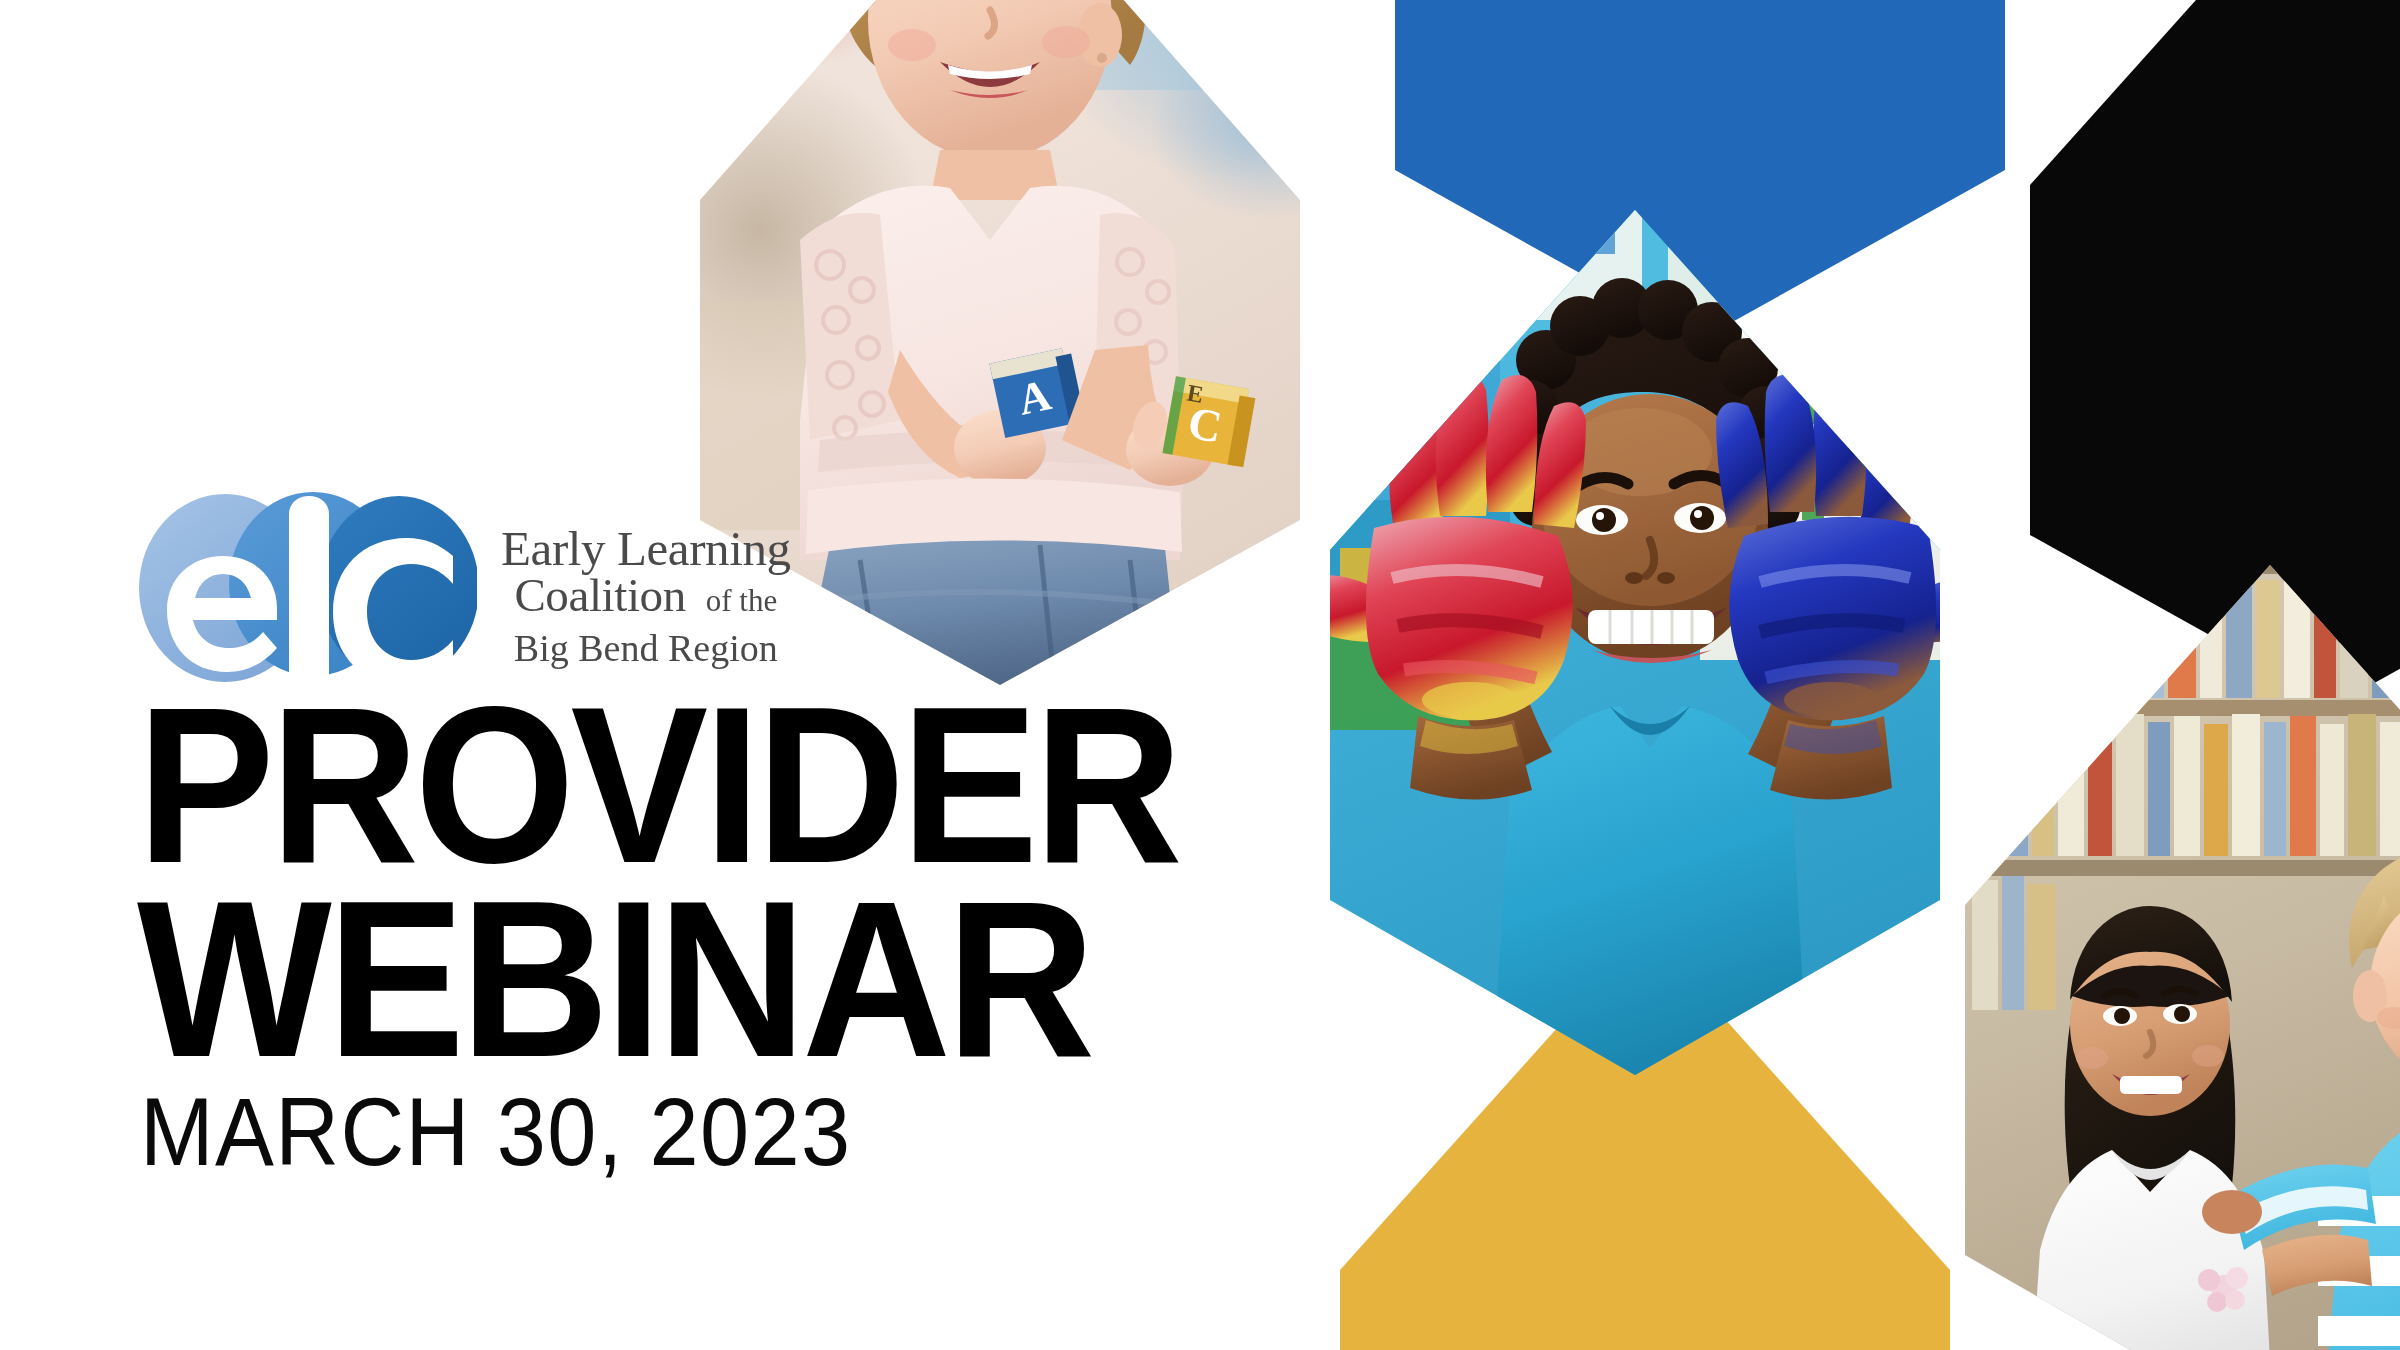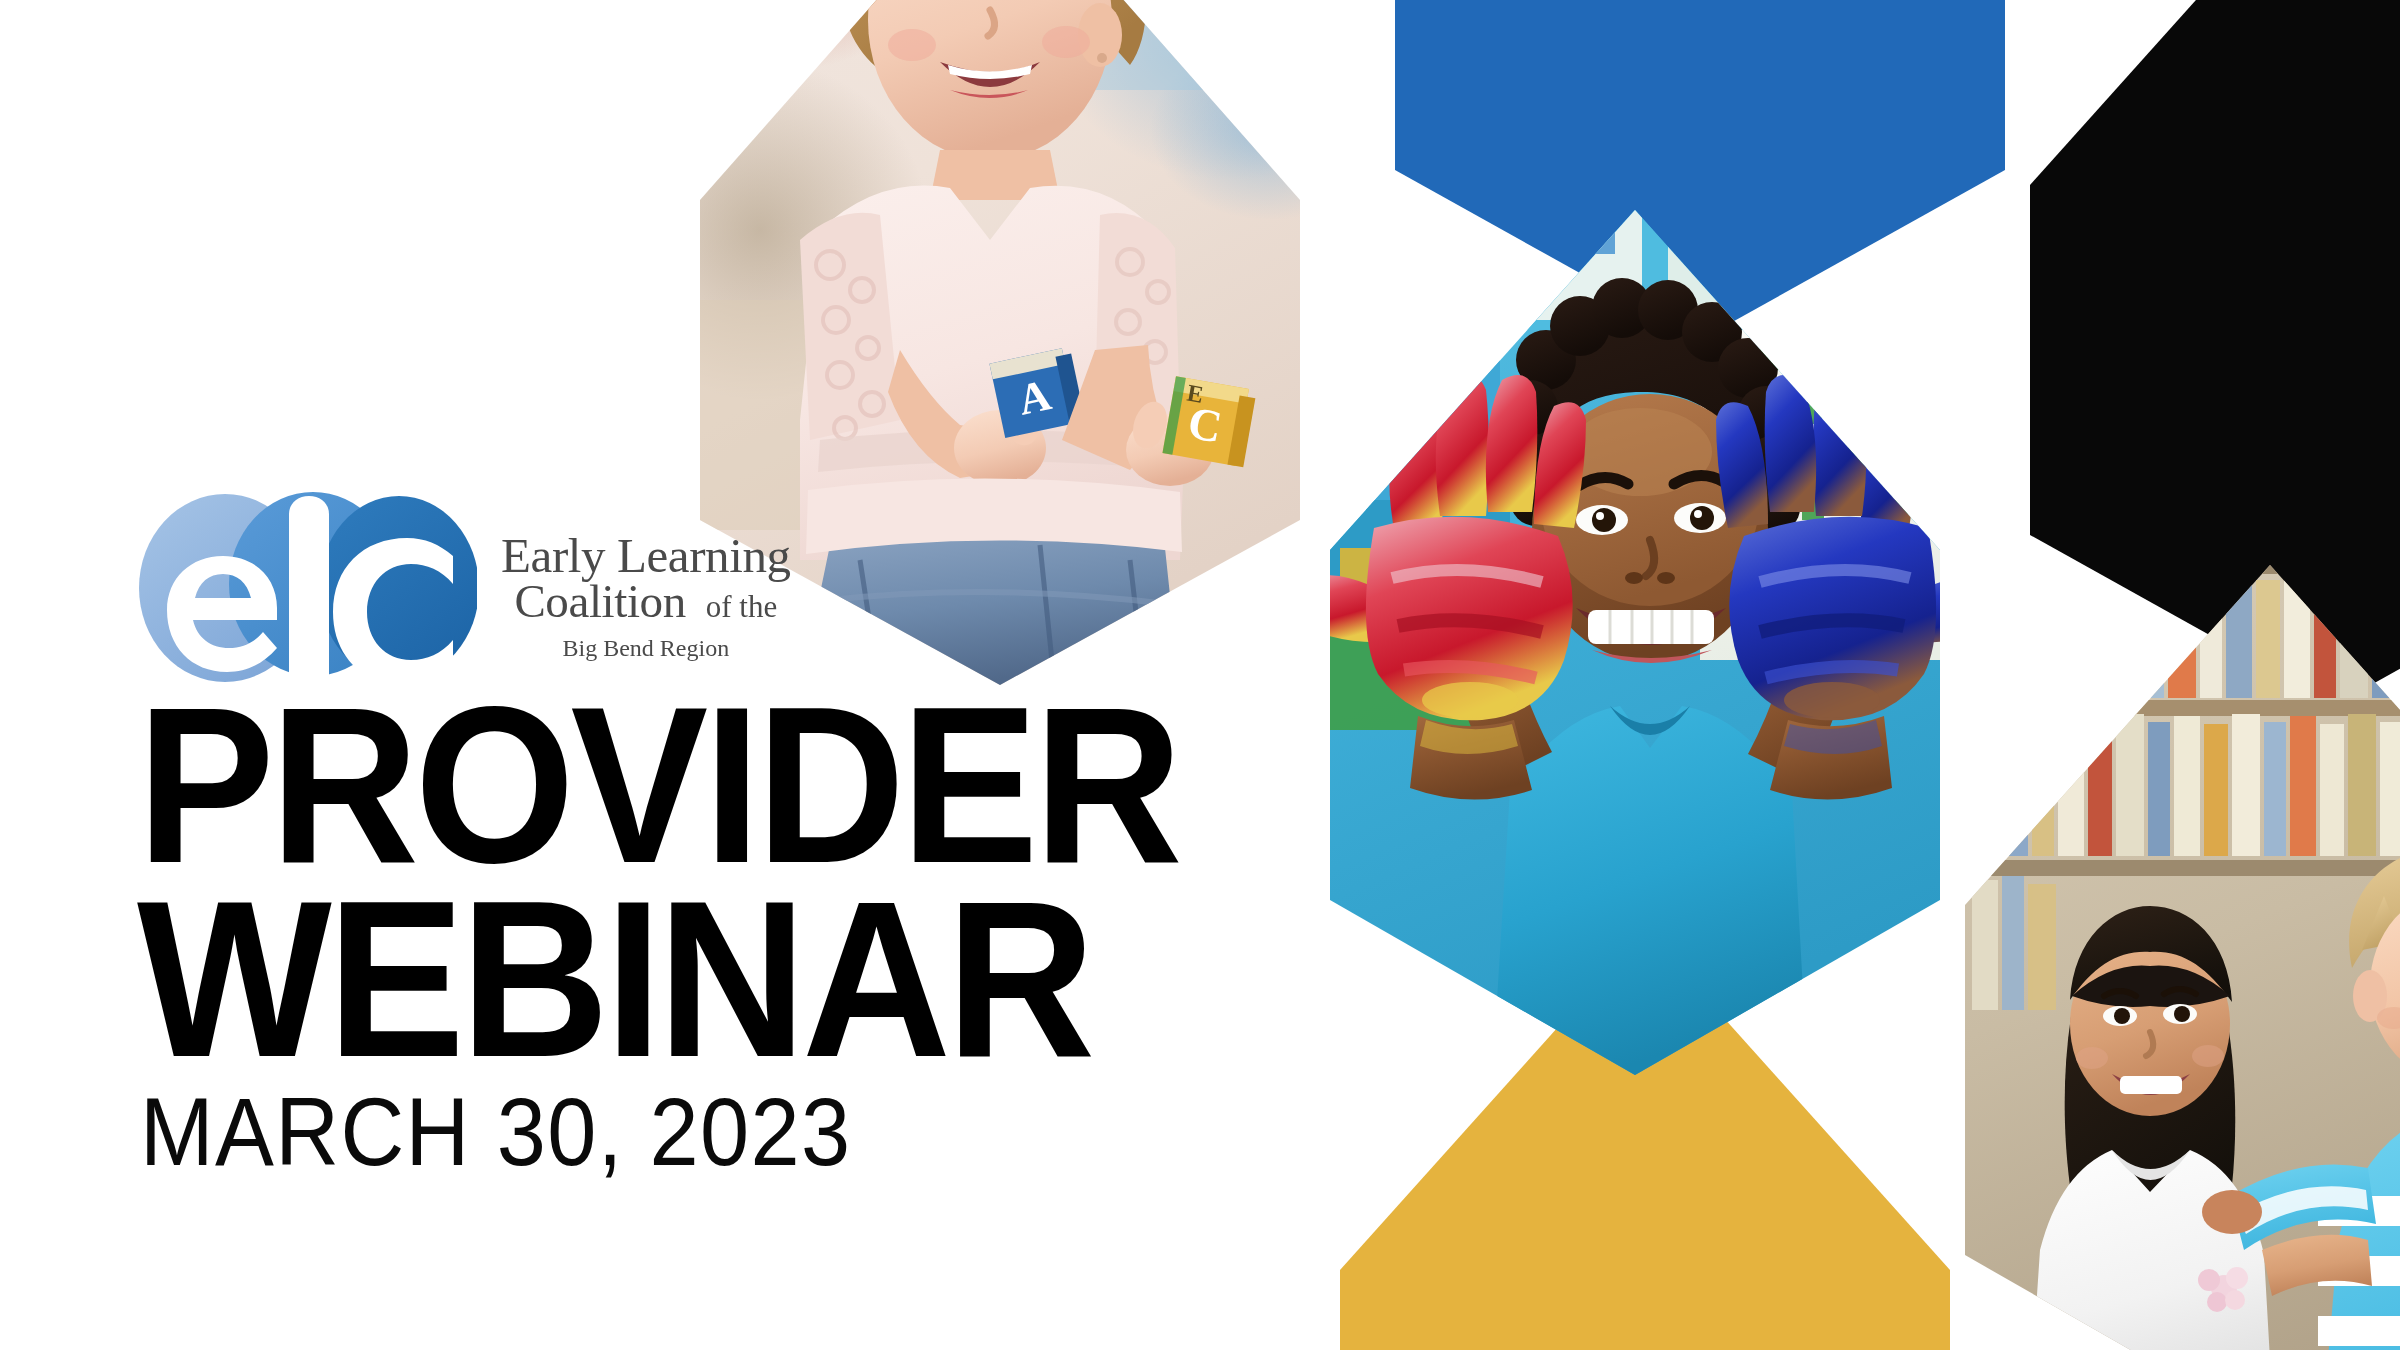--- a/index.html
+++ b/index.html
@@ -64,21 +64,21 @@
     white-space: nowrap;
   }
   .wm-line2 {
     display: flex;
     align-items: baseline;
     white-space: nowrap;
   }
   .wm-coalition { font-size: 47px; letter-spacing: -0.4px; }
   .wm-ofthe { font-size: 31px; margin-left: 20px; }
   .wm-line3 {
-    font-size: 24px;
+    font-size: 38px;
     margin-top: 12px;
     white-space: nowrap;
   }
 
   
   #title-block {
     position: absolute;
     left: 137px;
     top: 688px;
     width: 1150px;

